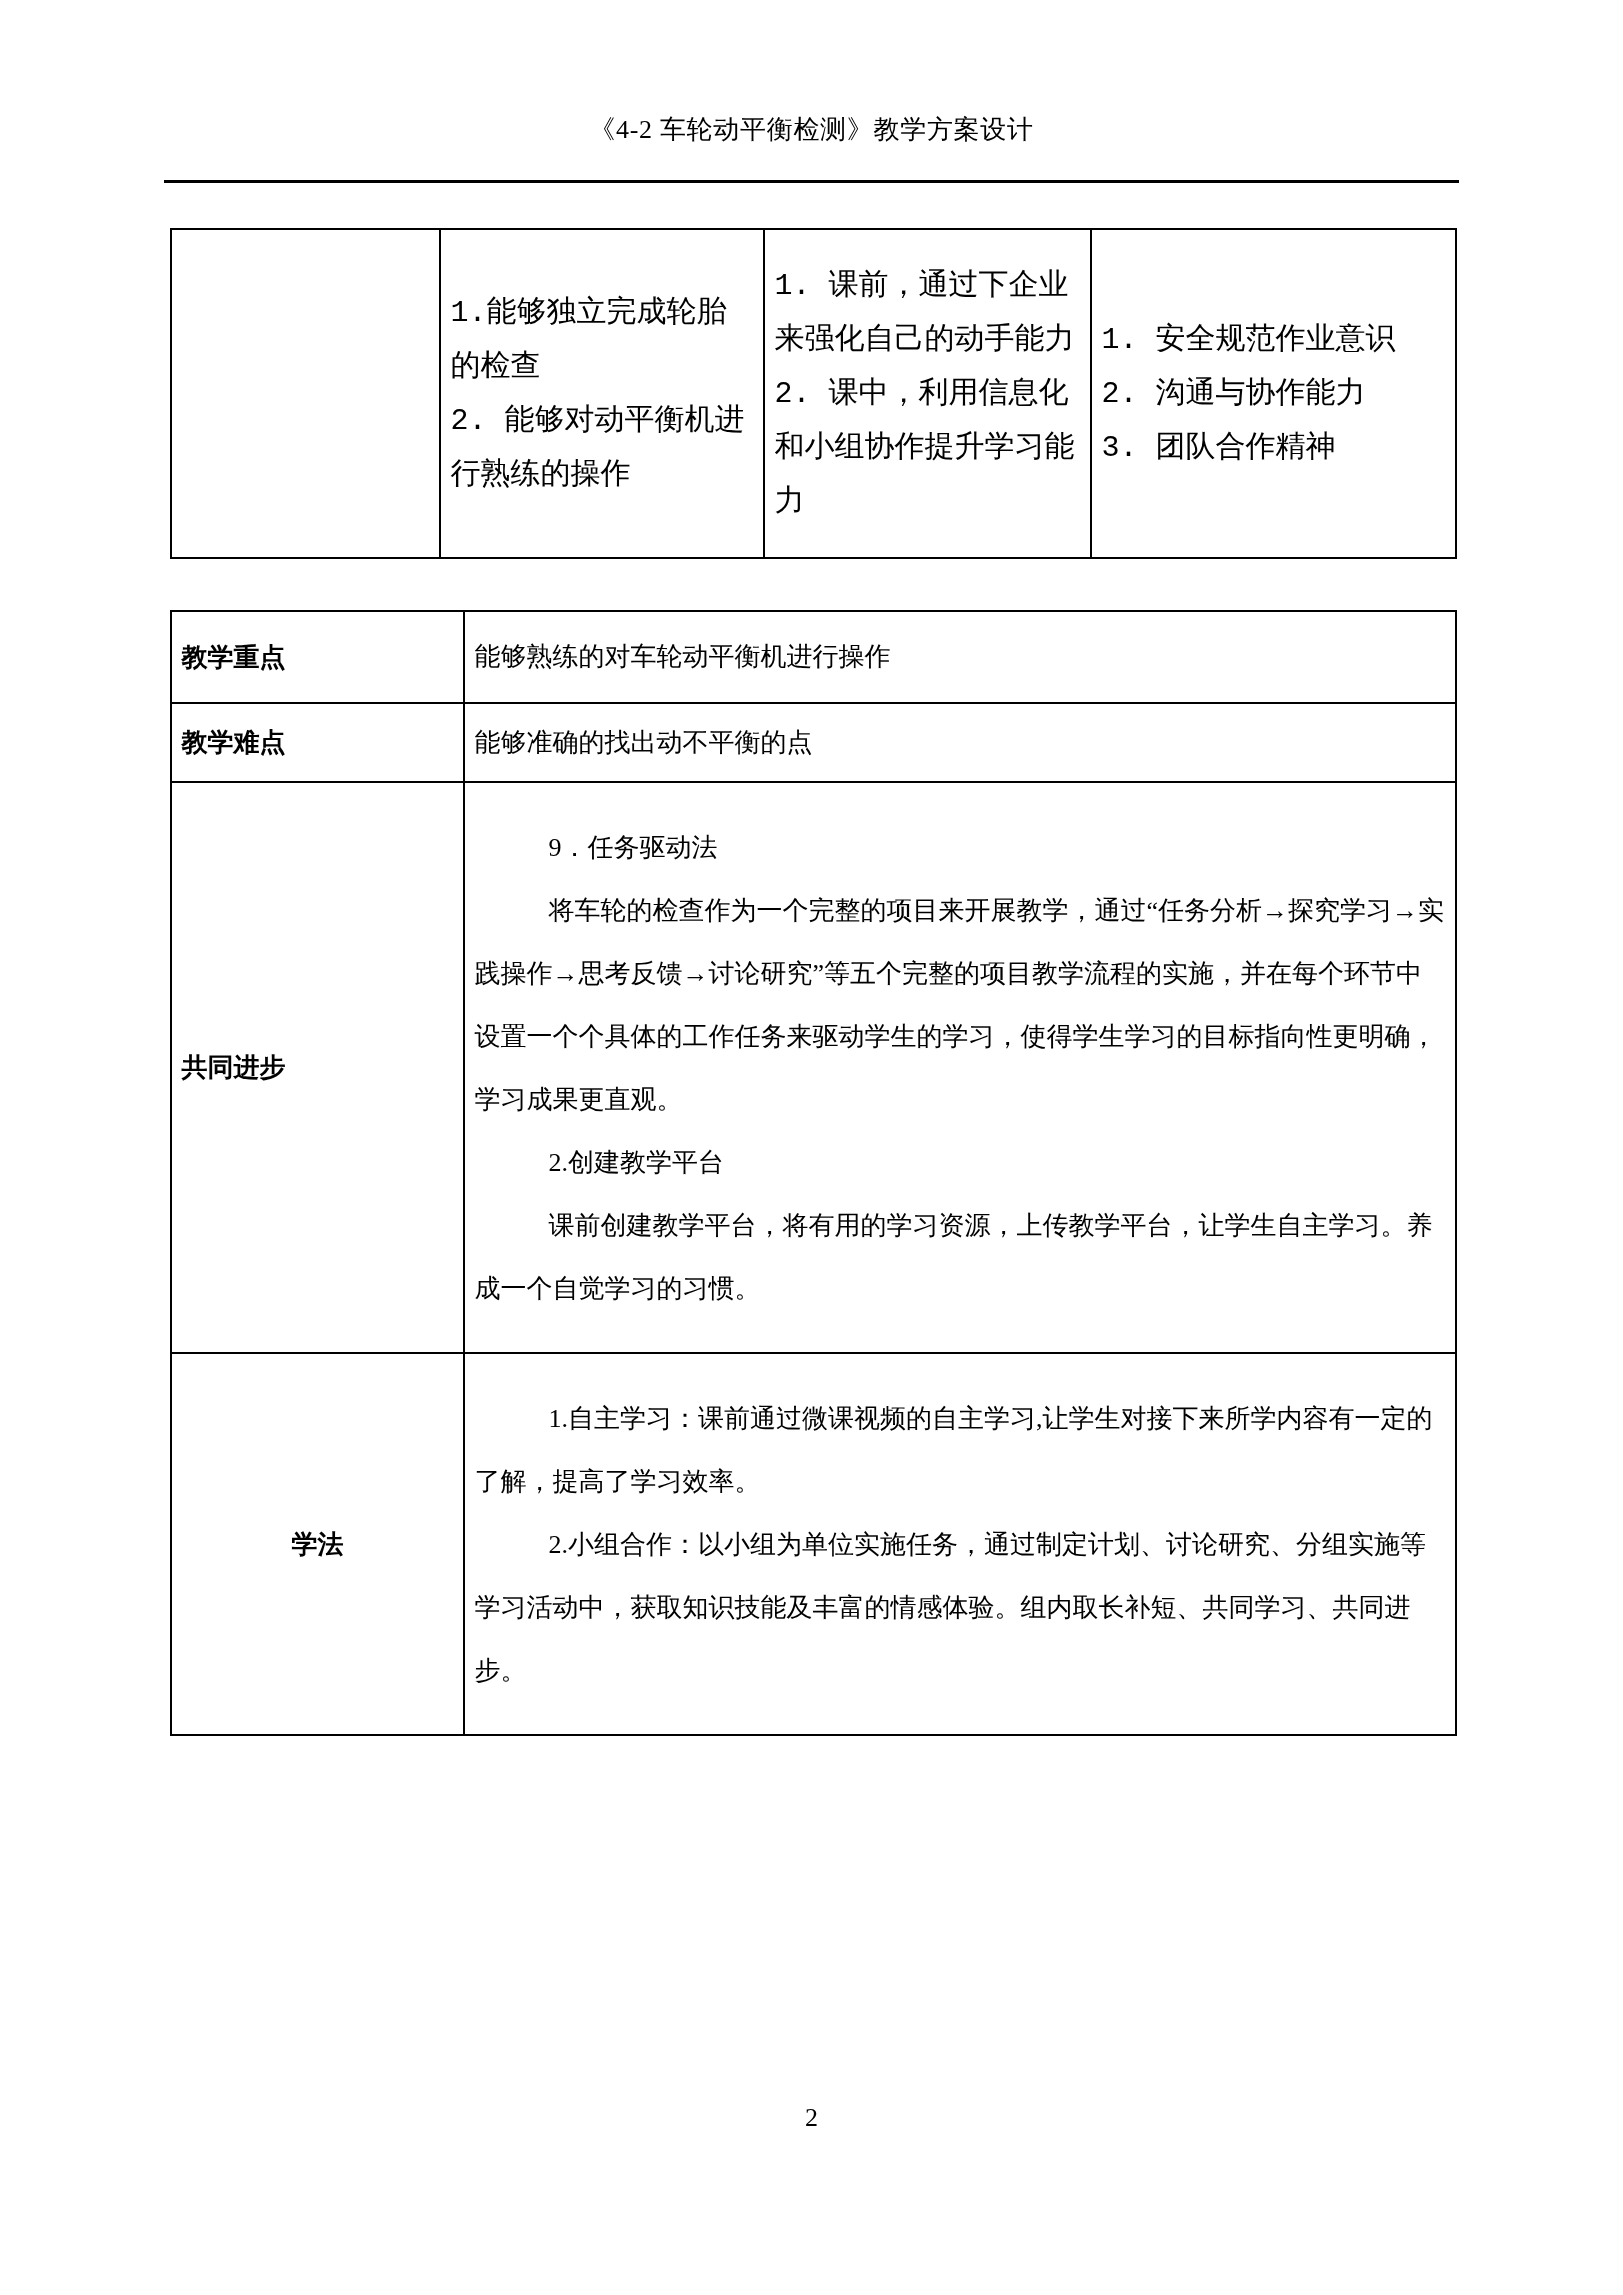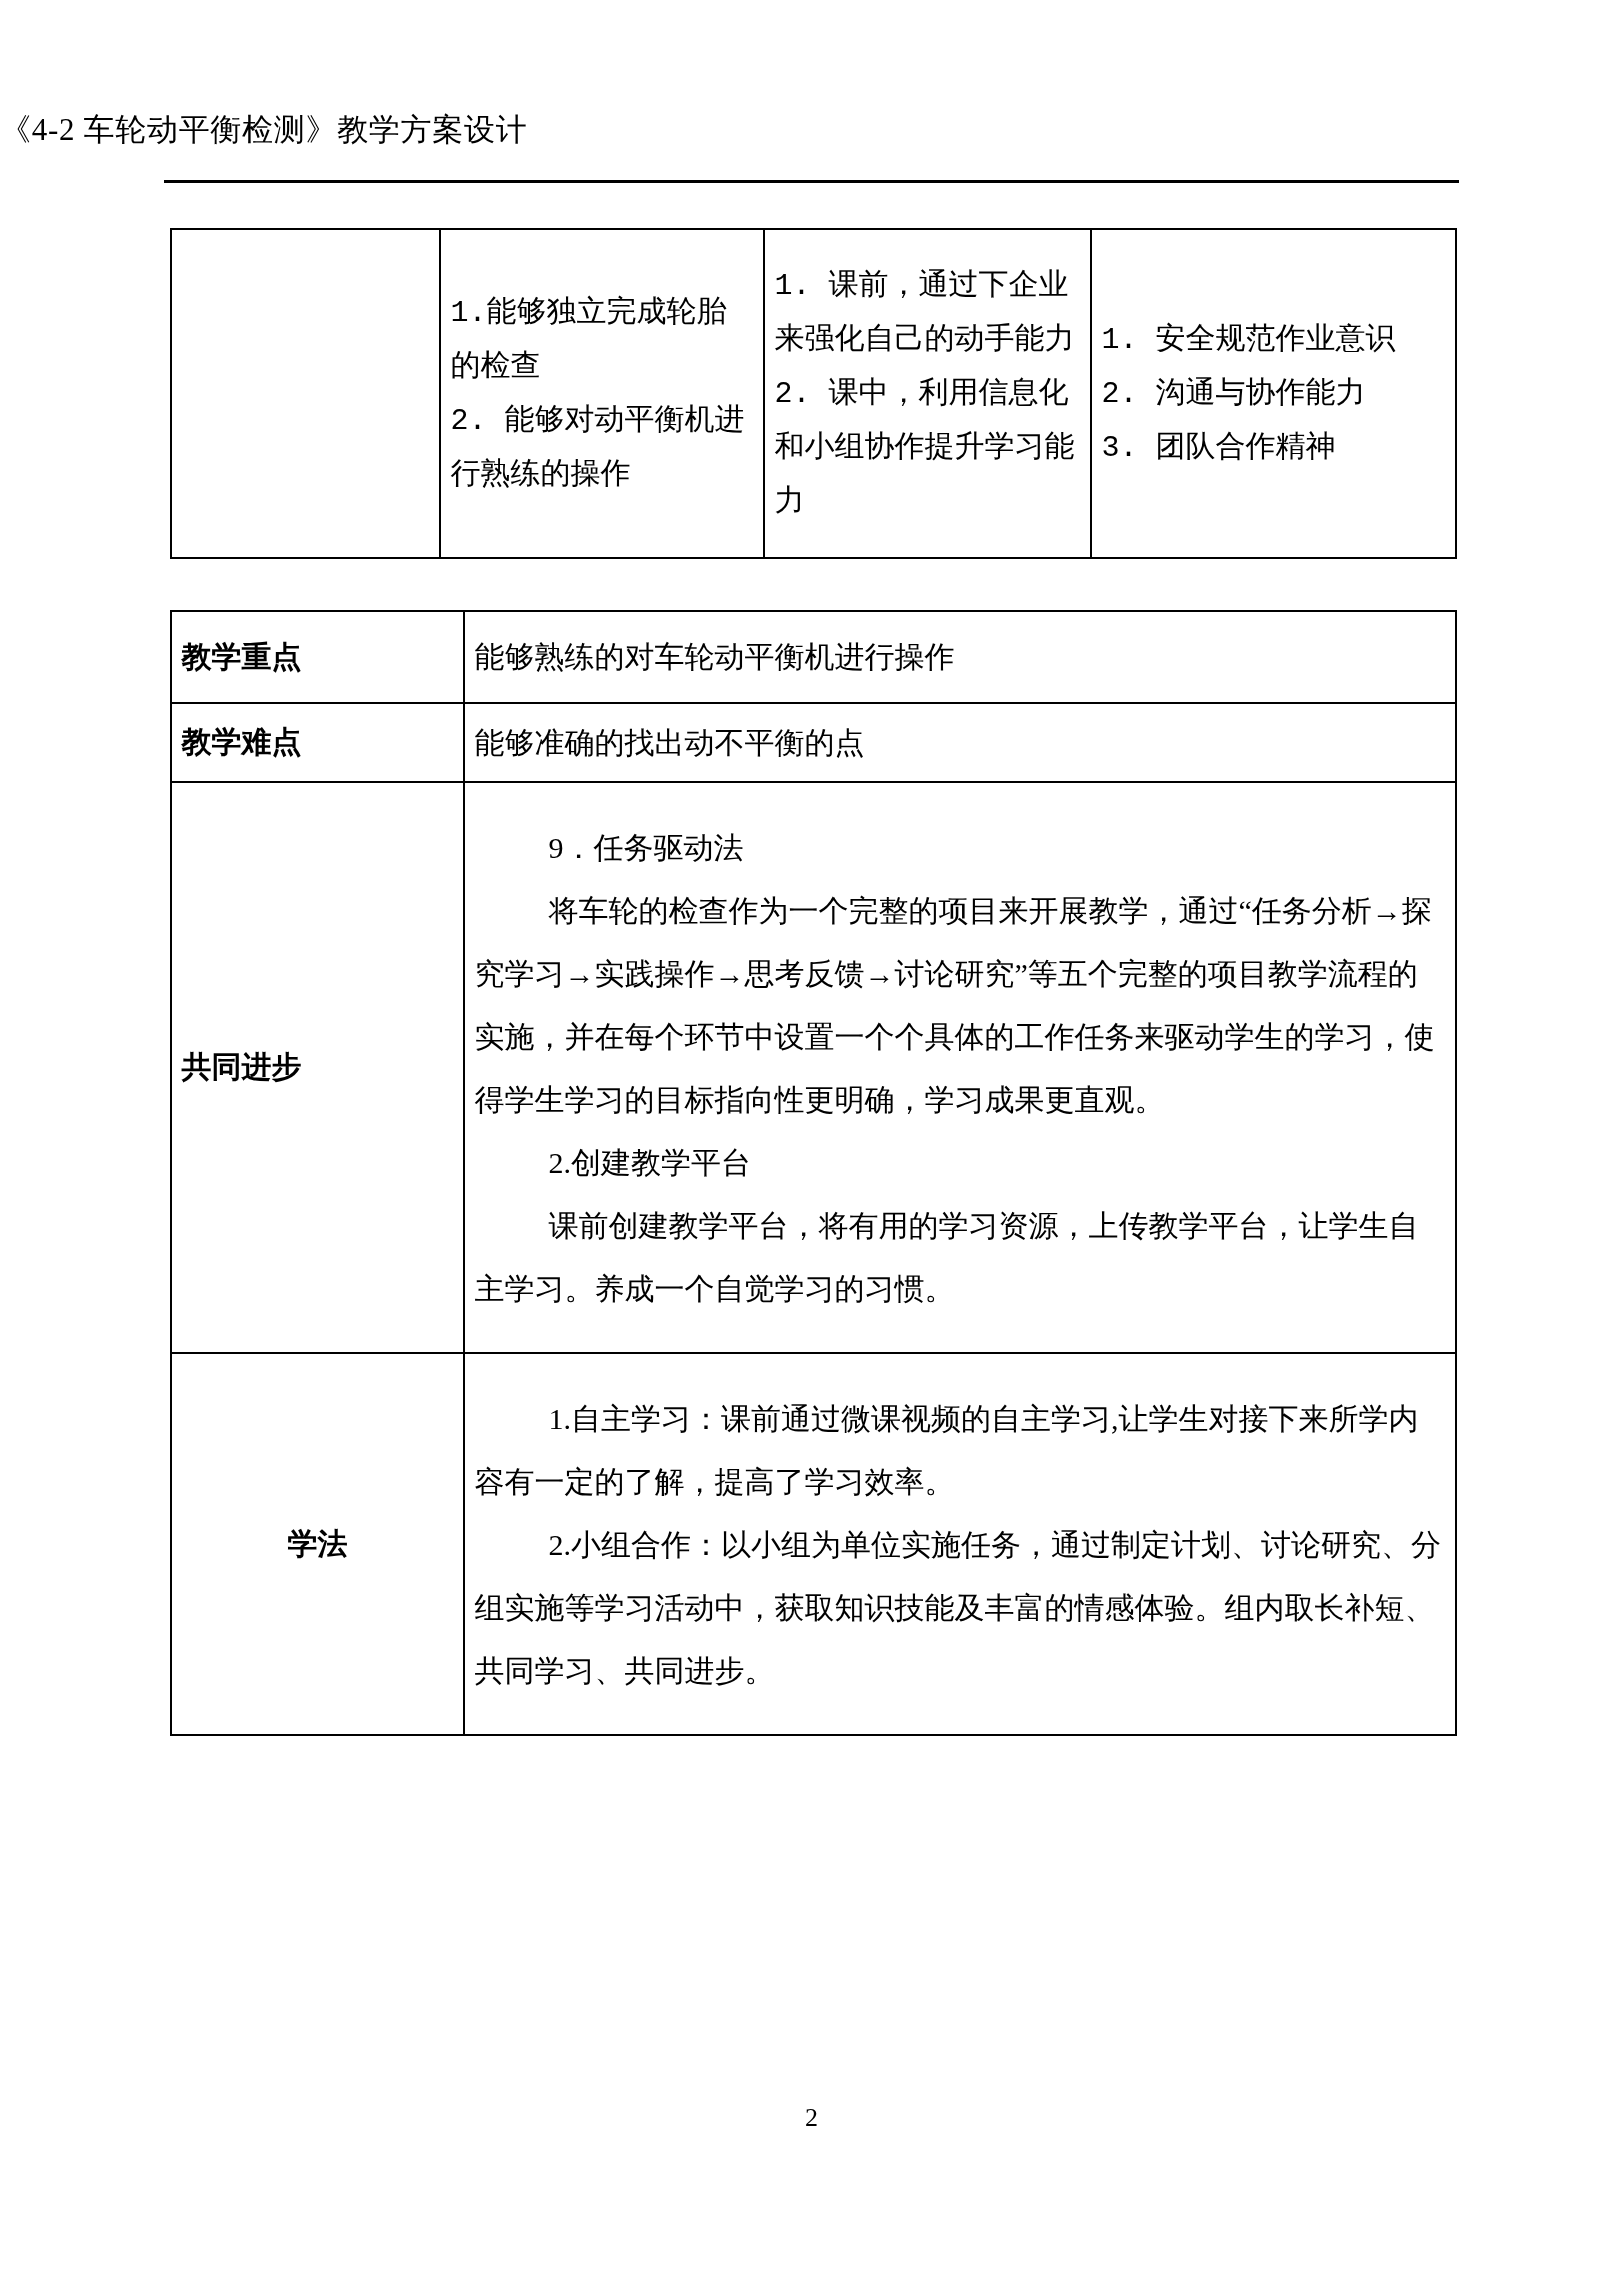--- a/index.html
+++ b/index.html
@@ -10,22 +10,22 @@
     background: #ffffff;
     color: #000000;
     font-family: "Liberation Serif", "DejaVu Serif", serif;
     overflow: hidden;
   }
   .doc-title {
     position: absolute;
     top: 109px;
     left: 0;
     width: 100%;
-    text-align: left;
-    font-size: 31px;
+    text-align: center;
+    font-size: 26px;
     line-height: 41px;
     letter-spacing: 0.7px;
     white-space: nowrap;
   }
   .title-rule {
     position: absolute;
     top: 180px;
     left: 164px;
     width: 1295px;
     height: 2.7px;
@@ -44,21 +44,21 @@
     word-break: break-all;
   }
   .tbl p { margin: 0; }
 
   
   .tbl1 { left: 170px; top: 228px; width: 1285px; height: 331px; font-family: Liberation Mono, monospace; }
   .tbl1 td { font-size: 30px; line-height: 54px; padding: 2.7px 9.5px; }
 
   
   .tbl2 { left: 170px; top: 610px; width: 1285px; }
-  .tbl2 td { font-size: 30px; padding: 0 9.5px; margin-top: 16px; }
+  .tbl2 td { font-size: 26px; padding: 0 9.5px; margin-top: 16px; }
   .tbl2 tr.r1 { height: 92px; }
   .tbl2 tr.r2 { height: 79px; }
   .tbl2 tr.r3 { height: 571px; }
   .tbl2 tr.r4 { height: 382px; }
   .lbl {
     font-family: "Liberation Sans", "DejaVu Sans", sans-serif;
     font-weight: bold;
     font-size: 31px;
     padding-left: 12.3px;
   }

